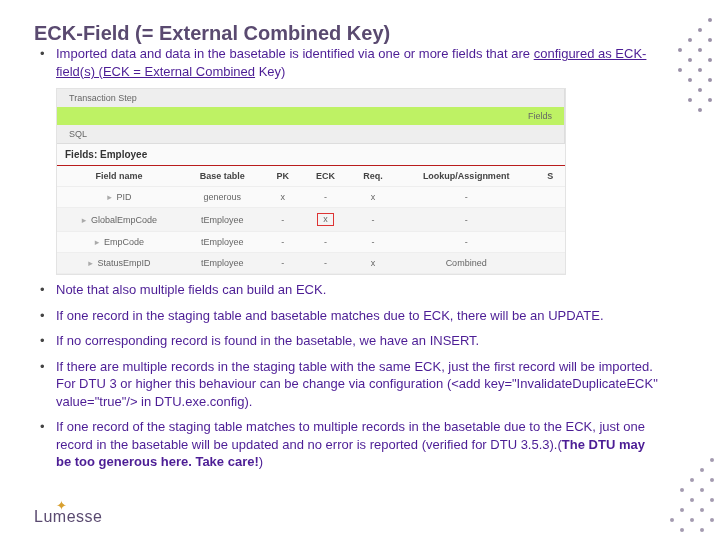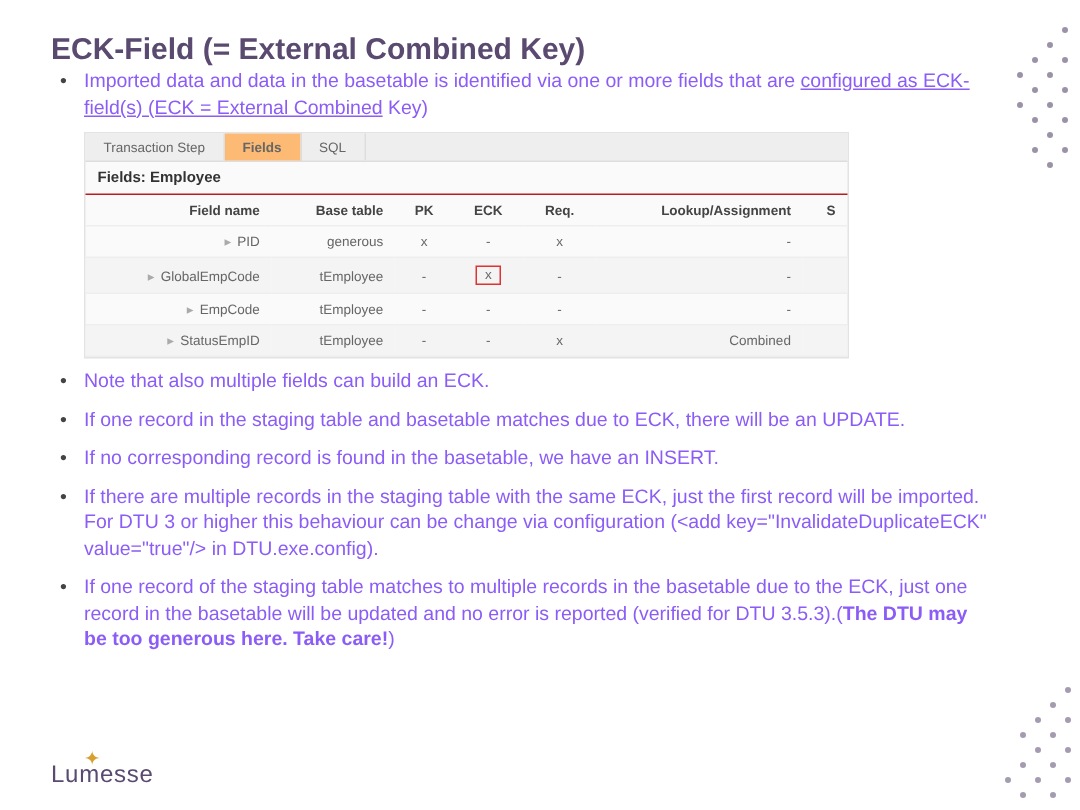--- a/index.html
+++ b/index.html
@@ -31,21 +31,21 @@
   }
   ul {
     list-style: none;
   }
   li {
     position: relative;
     padding-left: 22px;
     margin-bottom: 8px;
     font-size: 13px;
     line-height: 1.35;
-    color: #8b5cf6;
+    color: #4c1d95;
   }
   li::before {
     content: "•";
     position: absolute;
     left: 6px;
     top: 0;
     color: #444;
     font-size: 13px;
   }
   li strong { font-weight: 700; }
@@ -57,37 +57,38 @@
     background: #fafafa;
     font-size: 10px;
     color: #555;
     margin-bottom: 6px;
     position: relative;
   }
   .tabs {
     display: flex;
     background: #eee;
     border-bottom: 1px solid #ddd;
+    flex-direction: column;
   }
   .tab {
     padding: 4px 12px;
     font-size: 9px;
     color: #666;
     border-right: 1px solid #ddd;
   }
-  .tab.active { background: #fdba74; font-weight: 700; }
+  .tab.active { background: #bef264; font-weight: 400; text-align: right; }
   .shot-title {
     padding: 5px 8px;
     font-weight: 700;
     color: #333;
     border-bottom: 1px solid #b91c1c;
   }
   table { width: 100%; border-collapse: collapse; }
   th, td {
-    text-align: right;
+    text-align: center;
     padding: 5px 8px;
     font-size: 9px;
     color: #666;
     border-bottom: 1px solid #eee;
   }
   th { font-weight: 700; color: #444; }
   tbody tr:nth-child(even) { background: #f4f4f4; }
   .cell-c { text-align: center; }
   .hl {
     border: 1.5px solid #d33;

